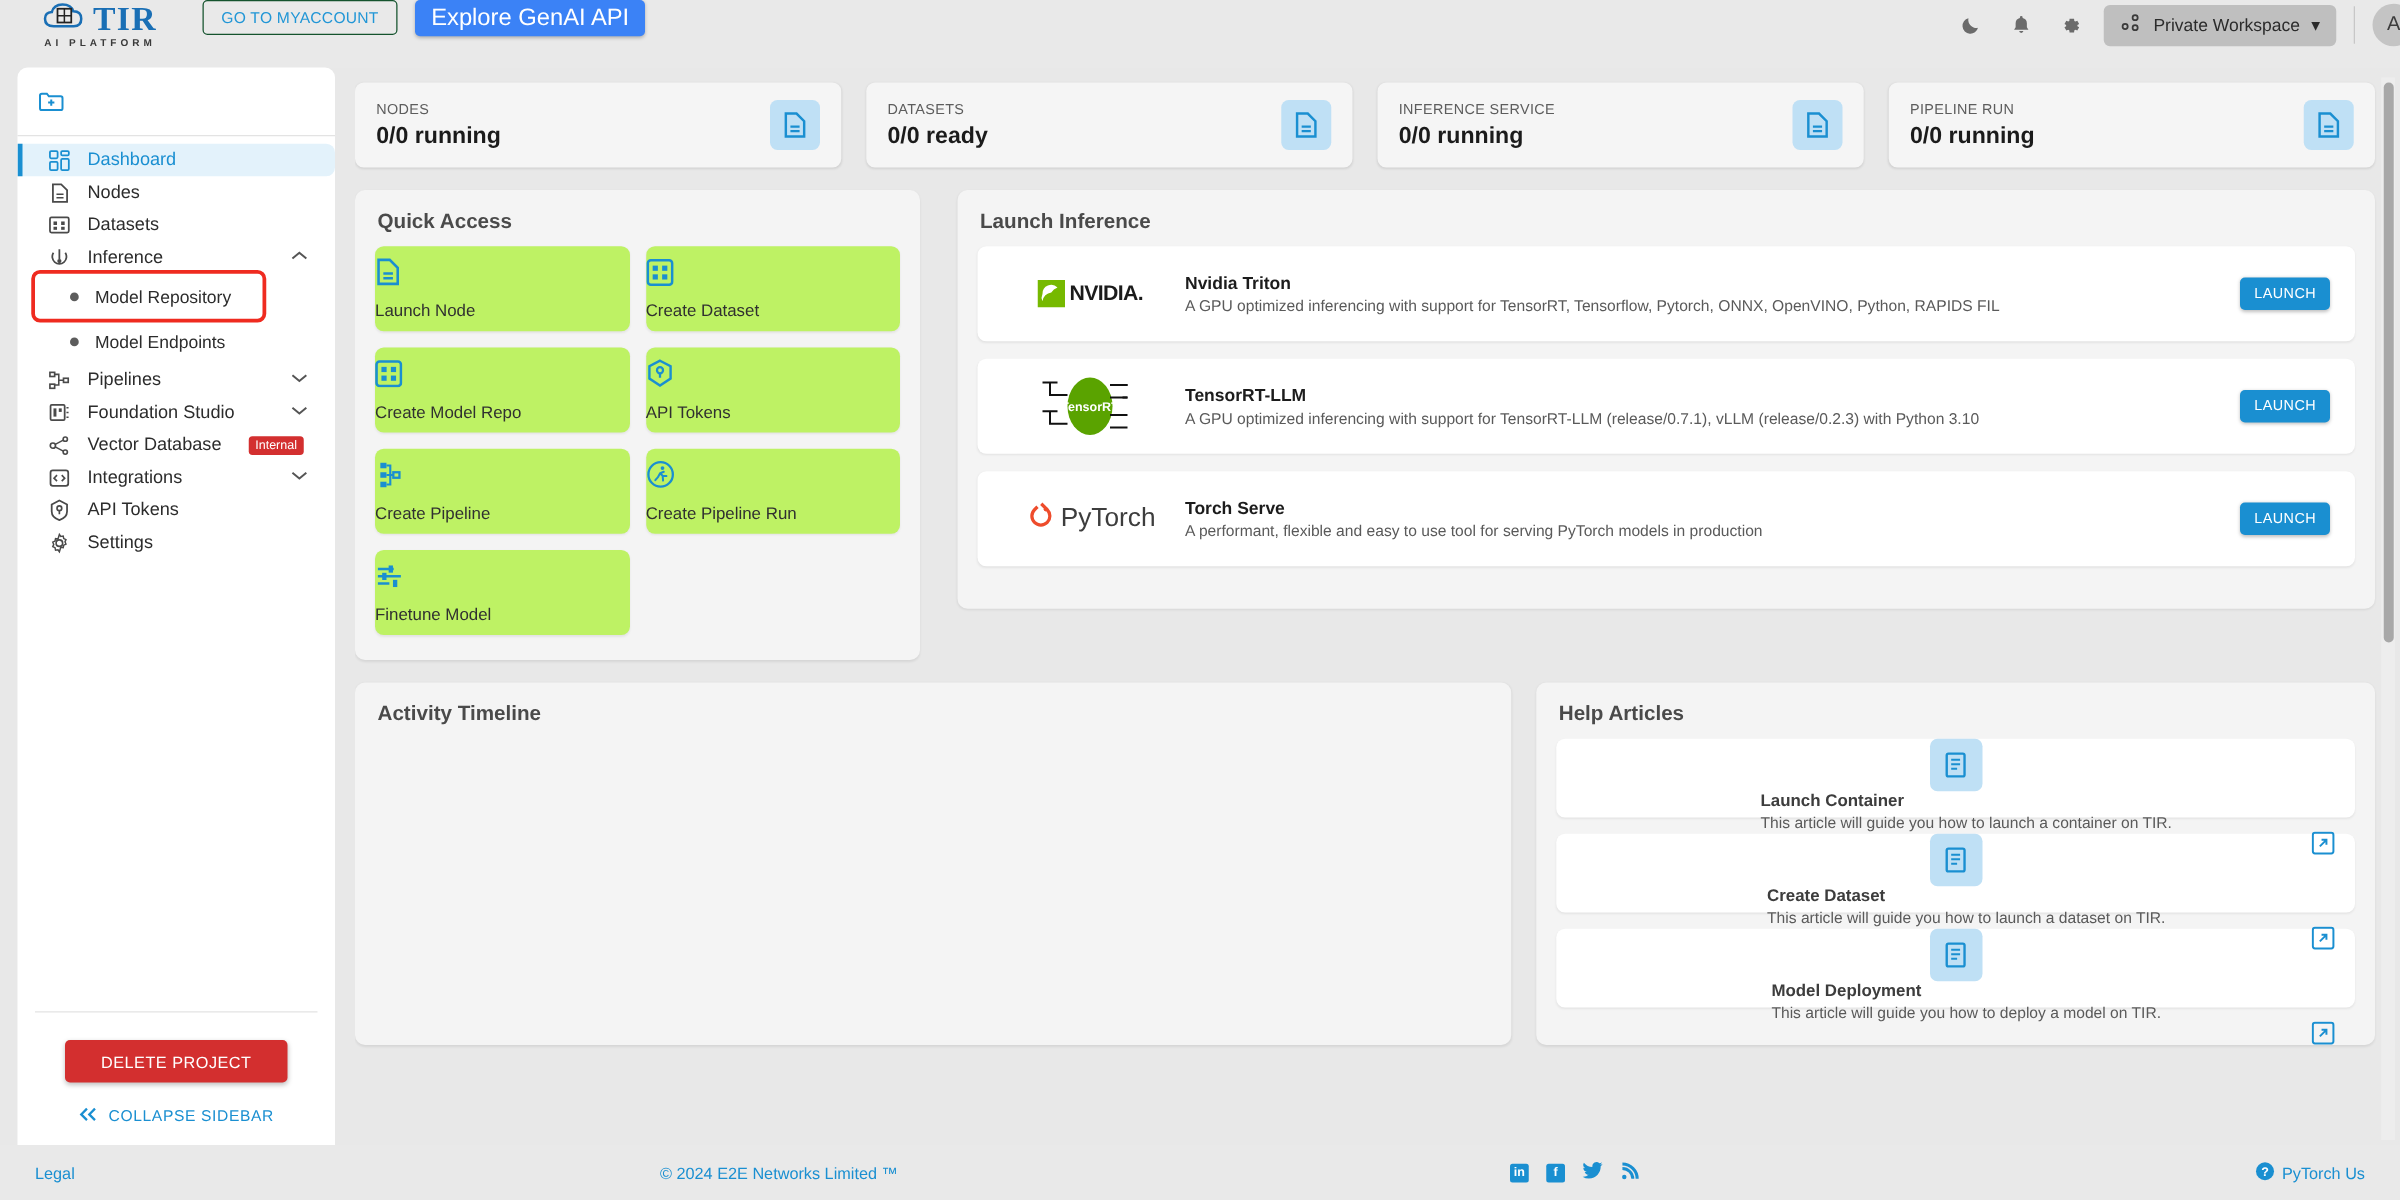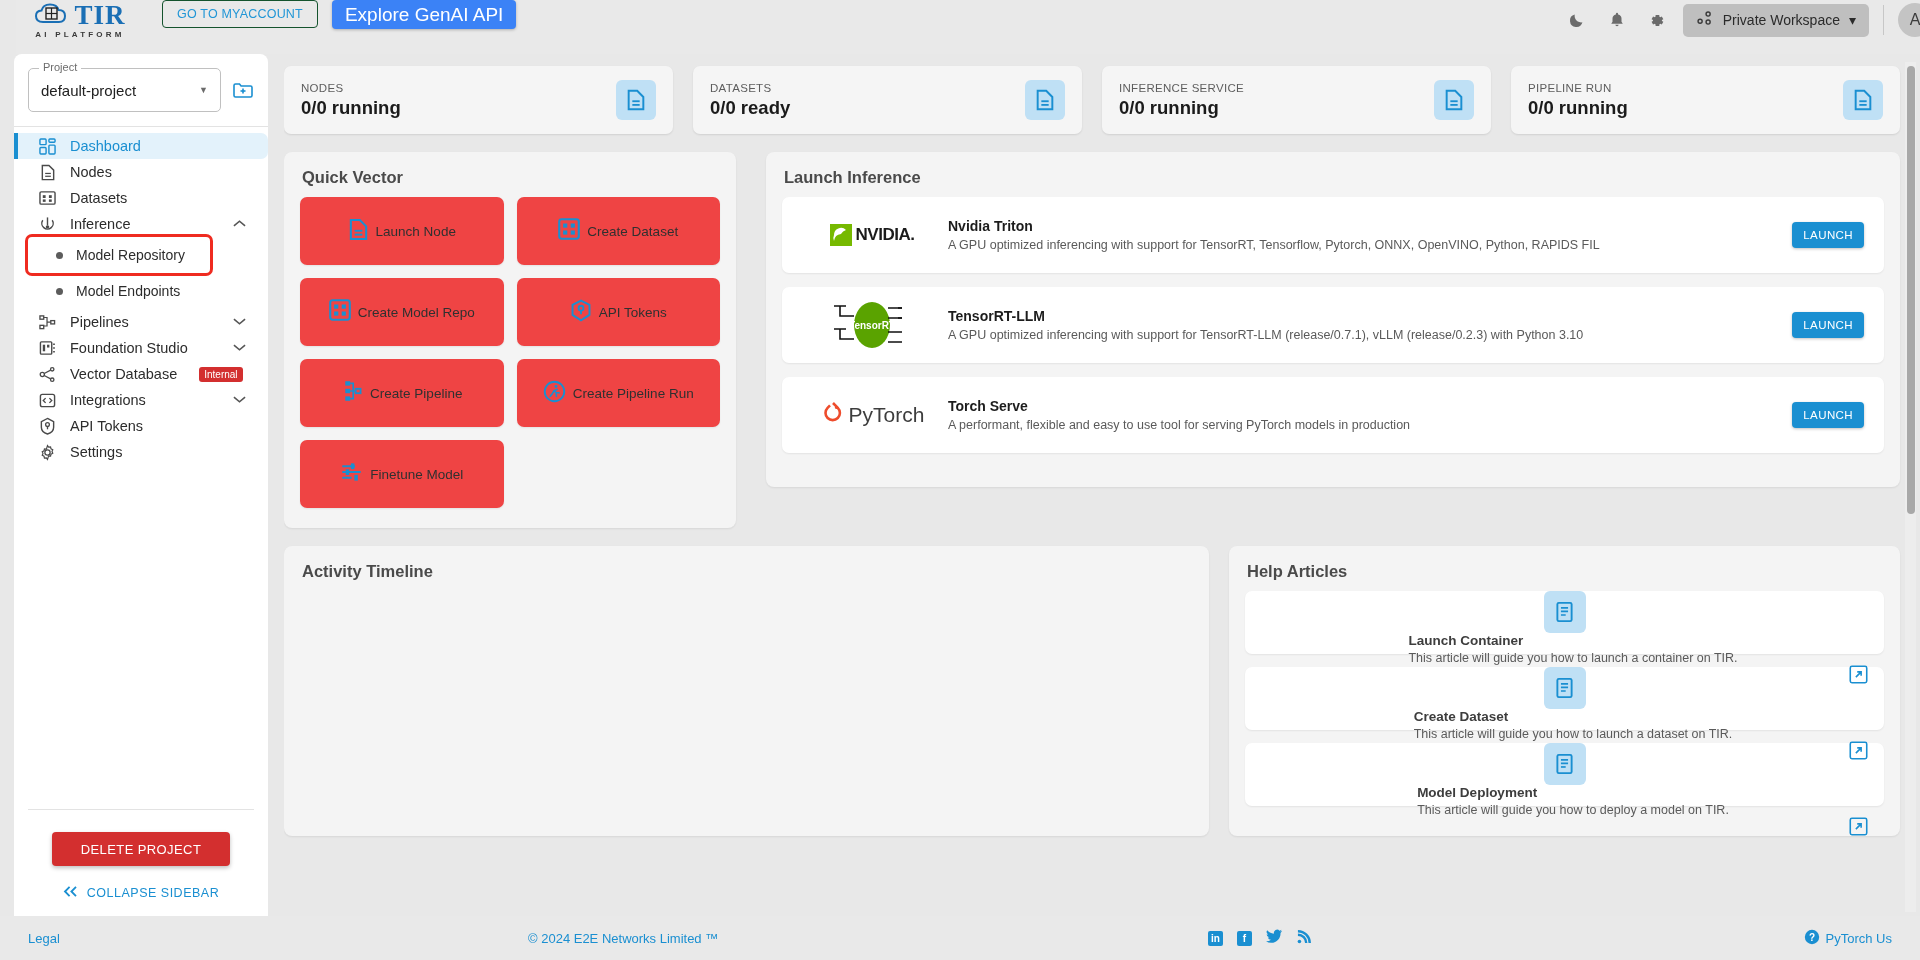--- a/index.html
+++ b/index.html
@@ -112,22 +112,22 @@
     margin-left: auto; width: 40px; height: 40px; border-radius: 6px; background: #bfe0f5;
     display: flex; align-items: center; justify-content: center;
   }
 
   .row2 { display: flex; gap: 6px; margin-top: 18px; align-items: flex-start; }
   .panel { background: #f4f4f4; border-radius: 8px; box-shadow: 0 1px 2px rgba(0,0,0,.08); }
   .panel-title { font-size: 16.5px; font-weight: bold; color: #4a4a4a; padding: 16px 0 10px 18px; }
   .qa-panel { width: 452px; padding-bottom: 20px; }
   .qa-grid { display: grid; grid-template-columns: 1fr 1fr; gap: 13px; padding: 0 16px; }
   .qa-tile {
-    background: #ef4444; border-radius: 7px; height: 68px;
-    display: flex; flex-direction: row; align-items: center; justify-content: center; gap: 7px;
+    background: #bef264; border-radius: 7px; height: 68px;
+    display: flex; flex-direction: column; align-items: flex-start; justify-content: center; gap: 7px;
     cursor: pointer; box-shadow: 0 1px 2px rgba(0,0,0,.07);
   }
   .qa-label { font-size: 13.5px; color: #303030; }
 
   .li-panel { flex: 1; padding-bottom: 20px; margin-left: 24px; }
   .li-card {
     background: #fff; border-radius: 7px; height: 76px; margin: 0 16px 14px 16px;
     display: flex; align-items: center; padding: 0 20px;
     box-shadow: 0 1px 2px rgba(0,0,0,.07);
   }
@@ -227,25 +227,20 @@
         <span>Private Workspace</span>
         <span>▾</span>
       </div>
       <div class="divider-v"></div>
       <div class="avatar">A</div>
     </div>
   </div>
 
   <div class="sidebar">
     <div class="proj-block">
-      <div class="proj-select">
-        <span class="proj-legend">Project</span>
-        <span class="proj-value">default-project</span>
-        <span class="caret">▼</span>
-      </div>
       <div class="new-folder">
         <svg width="22" height="20" viewBox="0 0 22 20">
           <path d="M2 5.5a1.5 1.5 0 0 1 1.5-1.5h4l1.6 2h9.4A1.5 1.5 0 0 1 20 7.5v8A1.5 1.5 0 0 1 18.5 17h-15A1.5 1.5 0 0 1 2 15.5z" fill="none" stroke="#1a8fd1" stroke-width="1.6"></path>
           <line x1="11" y1="8.5" x2="11" y2="13.5" stroke="#1a8fd1" stroke-width="1.6"></line>
           <line x1="8.5" y1="11" x2="13.5" y2="11" stroke="#1a8fd1" stroke-width="1.6"></line>
         </svg>
       </div>
     </div>
     <div class="side-sep"></div>
 
@@ -467,21 +462,21 @@
               <line x1="5" y1="10" x2="11" y2="10" stroke="#1a8fd1" stroke-width="1.5"></line>
               <line x1="5" y1="13" x2="11" y2="13" stroke="#1a8fd1" stroke-width="1.5"></line>
             </svg>
         </div>
       </div>
     </div>
 
     <div class="row2">
 
       <div class="panel qa-panel">
-        <div class="panel-title">Quick Vector</div>
+        <div class="panel-title">Quick Access</div>
         <div class="qa-grid">
 
           <div class="qa-tile">
             <span>
               <svg width="21" height="23" viewBox="0 0 16 18">
                   <path d="M2 1.5h7l5 5v10h-12z" fill="none" stroke="#1a8fd1" stroke-width="1.6"></path>
                   <line x1="5" y1="10" x2="11" y2="10" stroke="#1a8fd1" stroke-width="1.5"></line>
                   <line x1="5" y1="13" x2="11" y2="13" stroke="#1a8fd1" stroke-width="1.5"></line>
                 </svg>
             </span>

